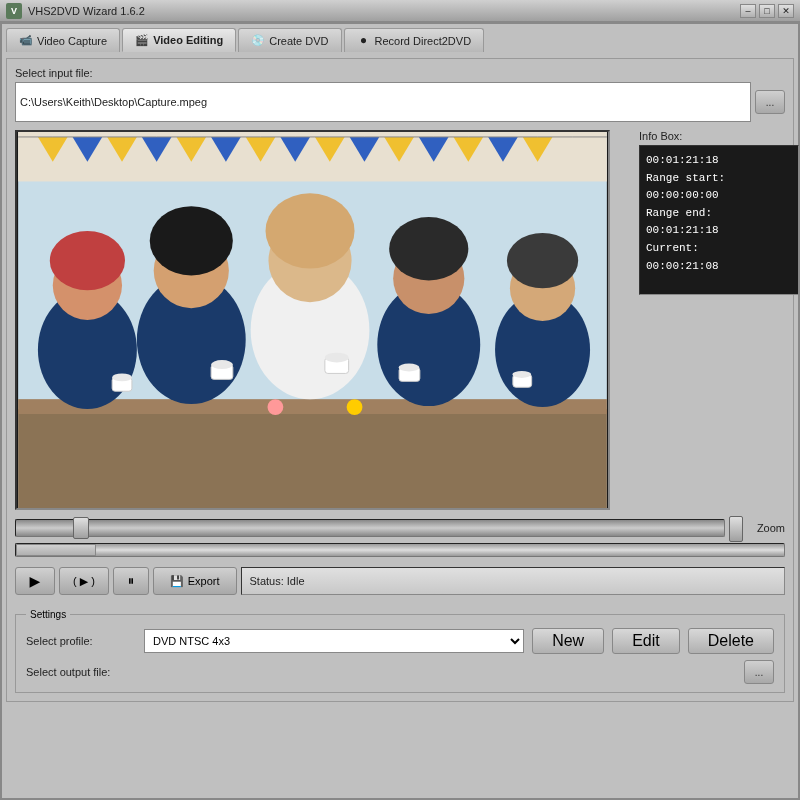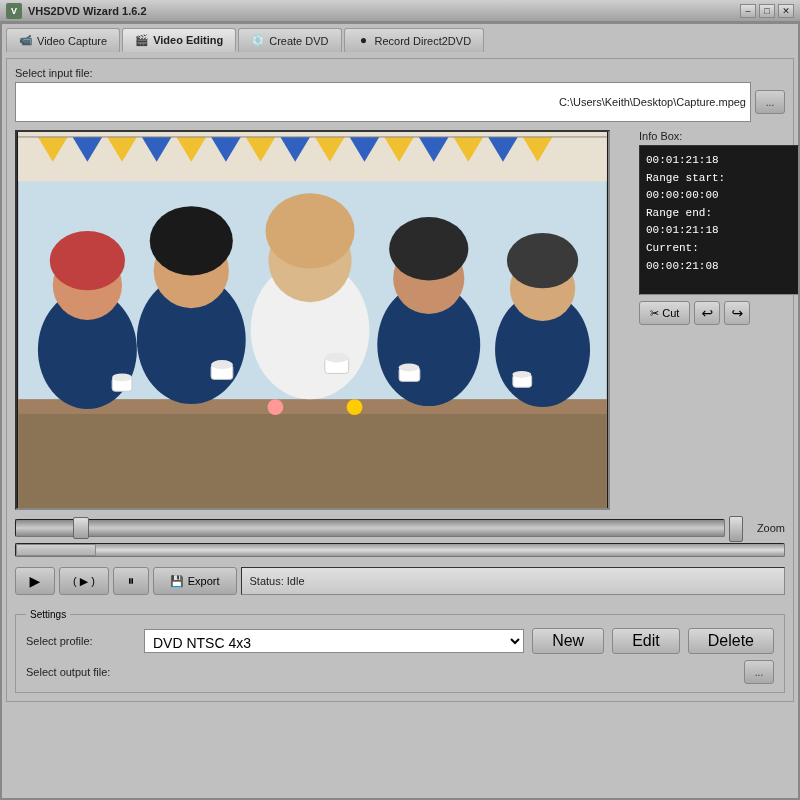--- a/index.html
+++ b/index.html
@@ -24,21 +24,21 @@
       width: 16px; height: 16px;
       background: #5a7a5a;
       margin-right: 6px;
       border-radius: 2px;
       display: flex; align-items: center; justify-content: center;
       color: white; font-size: 9px; font-weight: bold;
     }
     .title-bar-text {
       font-size: 11px;
       color: #222;
-      font-weight: bold;
+      font-weight: normal;
       flex: 1;
     }
     .title-bar-buttons {
       display: flex; gap: 3px;
     }
     .title-btn {
       width: 16px; height: 14px;
       background: linear-gradient(to bottom, #e0e0e0, #b0b0b0);
       border: 1px solid #888;
       display: flex; align-items: center; justify-content: center;
@@ -99,21 +99,20 @@
       display: flex; gap: 4px; align-items: center;
     }
     .file-input {
       flex: 1;
       height: 40px;
       background: white;
       border: 1px solid #888;
       padding: 16px 4px;
       font-size: 11px;
       color: #222;
-      text-align: right;
     }
     .browse-btn {
       width: 30px; height: 24px;
       background: linear-gradient(to bottom, #d0d0d0, #a8a8a8);
       border: 1px solid #888;
       border-radius: 3px;
       display: flex; align-items: center; justify-content: center;
       cursor: pointer;
       font-size: 10px; color: #333;
     }
@@ -301,21 +300,21 @@
     .settings-row:last-child { margin-bottom: 0; }
     .settings-row-label {
       font-size: 11px; color: #222;
       width: 110px; flex-shrink: 0;
     }
     .profile-select {
       height: 24px;
       background: white;
       border: 1px solid #888;
       padding: 4px 4px;
-      font-size: 14px;
+      font-size: 11px;
       flex: 1;
     }
     .profile-select-wrapper {
       position: relative;
       flex: 1;
       display: flex; align-items: center;
     }
     .action-btn {
       height: 26px; padding: 0 19px;
       background: linear-gradient(to bottom, #d8d8d8, #b0b0b0);
@@ -460,31 +459,20 @@
         <div class="info-box-content">
           <div>00:01:21:18</div>
           <div>Range start:</div>
           <div>00:00:00:00</div>
           <div>Range end:</div>
           <div>00:01:21:18</div>
           <div>Current:</div>
           <div>00:00:21:08</div>
         </div>
 
-        <div class="cut-controls">
-          <button class="cut-btn">
-            <span>✂ Cut</span>
-          </button>
-          <button class="undo-redo-btn">
-            <span>↩</span>
-          </button>
-          <button class="undo-redo-btn">
-            <span>↪</span>
-          </button>
-        </div>
       </div>
     </div>
 
     <div class="slider-row">
       <div class="timeline-slider" style="flex:1;">
         <div class="slider-thumb"></div>
       </div>
       <div style="position:relative; width:20px; height:24px;">
         <div class="zoom-handle" style="position:relative;left:0;top:0;"></div>
       </div>

